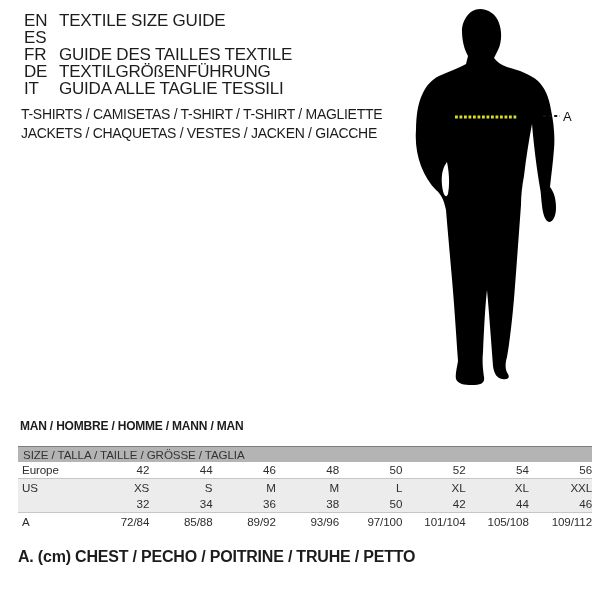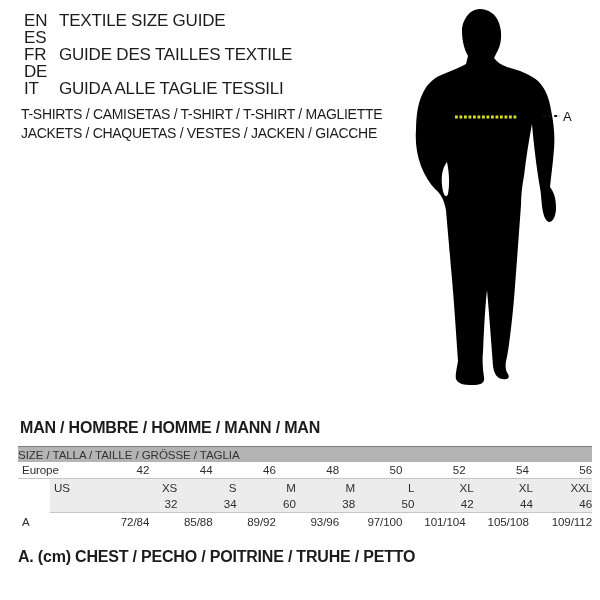--- a/index.html
+++ b/index.html
@@ -11,31 +11,31 @@
   
   .lang-block{position:absolute;top:13px;left:24px;}
   .lang-row{display:flex;line-height:16.9px;font-size:17px;font-weight:normal;letter-spacing:-0.2px;}
   .lang-code{width:35px;flex:0 0 35px;}
   
   .category-block{position:absolute;top:105px;left:21px;font-size:14px;font-weight:normal;line-height:19px;letter-spacing:-0.3px;white-space:nowrap;}
   
   .figure-svg{position:absolute;left:395px;top:0;}
   .measure-label{font-family:"Liberation Sans","DejaVu Sans",sans-serif;font-size:13px;fill:#111;}
   
-  .section-title{position:absolute;top:419px;left:20px;font-size:16px;font-weight:bold;letter-spacing:-0.2px;white-space:nowrap;}
+  .section-title{position:absolute;top:419px;left:20px;font-size:12px;font-weight:bold;letter-spacing:-0.2px;white-space:nowrap;}
   
   .size-table{position:absolute;top:446px;left:18px;width:574px;font-size:11.6px;letter-spacing:-0.1px;}
   .t-header{
     height:15px;line-height:15px;
     background:var(--header-bg,#b4b4b4);
     border-top:1px solid var(--header-top-rule,#7d7d7d);
-    color:#333;
+    padding-left:5px;color:#333;
   }
   .t-row{display:flex;height:17px;line-height:17px;color:#2e2e2e;}
-  .t-row.shaded{background:var(--shaded-row,#ececec);margin-left:32px;}
+  .t-row.shaded{background:var(--shaded-row,#ececec);}
   .t-row.rule-below{border-bottom:1px solid var(--rule,#c6c6c6);height:16px;line-height:16px;gap:12px;}
   .t-label{flex:0 0 64px;text-align:left;padding-left:4px;}
   .t-cell{flex:1 1 0;text-align:right;}
   
   .footnote{position:absolute;top:548px;left:18px;font-size:16px;font-weight:bold;letter-spacing:-0.2px;white-space:nowrap;}
 </style>
 </head>
 <body>
 
 <div class="canvas">
@@ -47,20 +47,21 @@
     </div>
     <div class="lang-row">
       <span class="lang-code">ES</span>
     </div>
     <div class="lang-row">
       <span class="lang-code">FR</span>
       <span class="lang-label">GUIDE DES TAILLES TEXTILE</span>
     </div>
     <div class="lang-row">
       <span class="lang-code">DE</span>
+      <span class="lang-label">TEXTILGRÖßENFÜHRUNG</span>
     </div>
     <div class="lang-row">
       <span class="lang-code">IT</span>
       <span class="lang-label">GUIDA ALLE TAGLIE TESSILI</span>
     </div>
   </div>
 
   <div class="category-block">
     <div>T-SHIRTS / CAMISETAS / T-SHIRT / T-SHIRT / MAGLIETTE</div>
     <div>JACKETS / CHAQUETAS / VESTES / JACKEN / GIACCHE</div>
@@ -142,21 +143,21 @@
       <div class="t-cell">L</div>
       <div class="t-cell">XL</div>
       <div class="t-cell">XL</div>
       <div class="t-cell">XXL</div>
     </div>
 
     <div class="t-row shaded rule-below">
       <div class="t-label"></div>
       <div class="t-cell">32</div>
       <div class="t-cell">34</div>
-      <div class="t-cell">60</div>
+      <div class="t-cell">36</div>
       <div class="t-cell">38</div>
       <div class="t-cell">50</div>
       <div class="t-cell">42</div>
       <div class="t-cell">44</div>
       <div class="t-cell">46</div>
     </div>
 
     <div class="t-row">
       <div class="t-label">A</div>
       <div class="t-cell">72/84</div>

